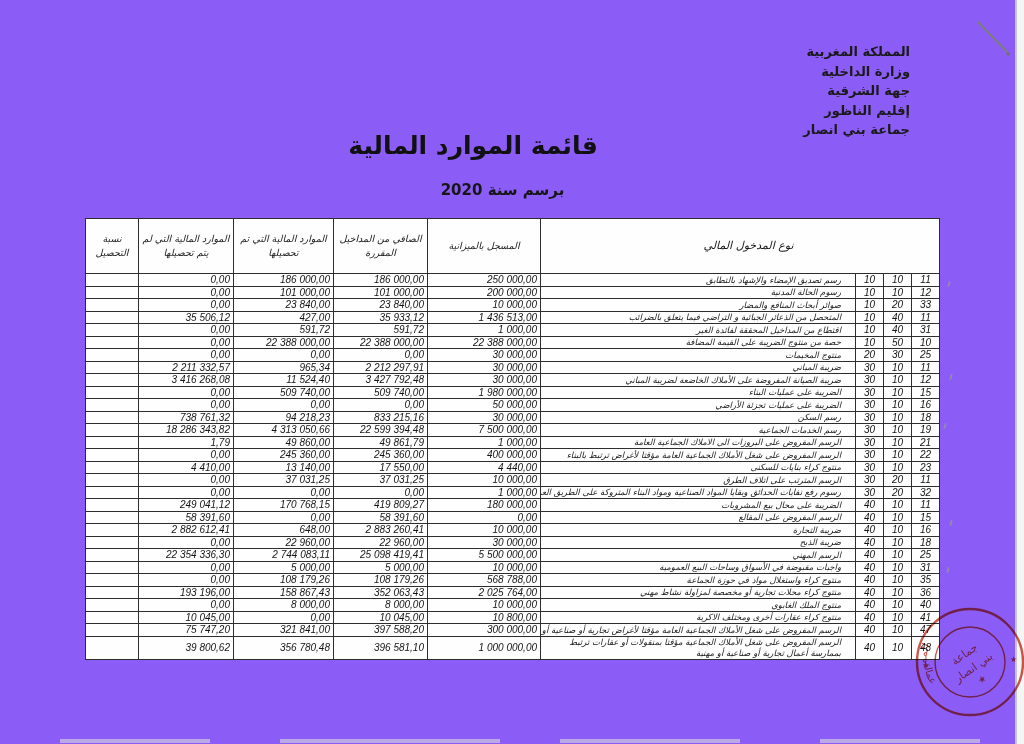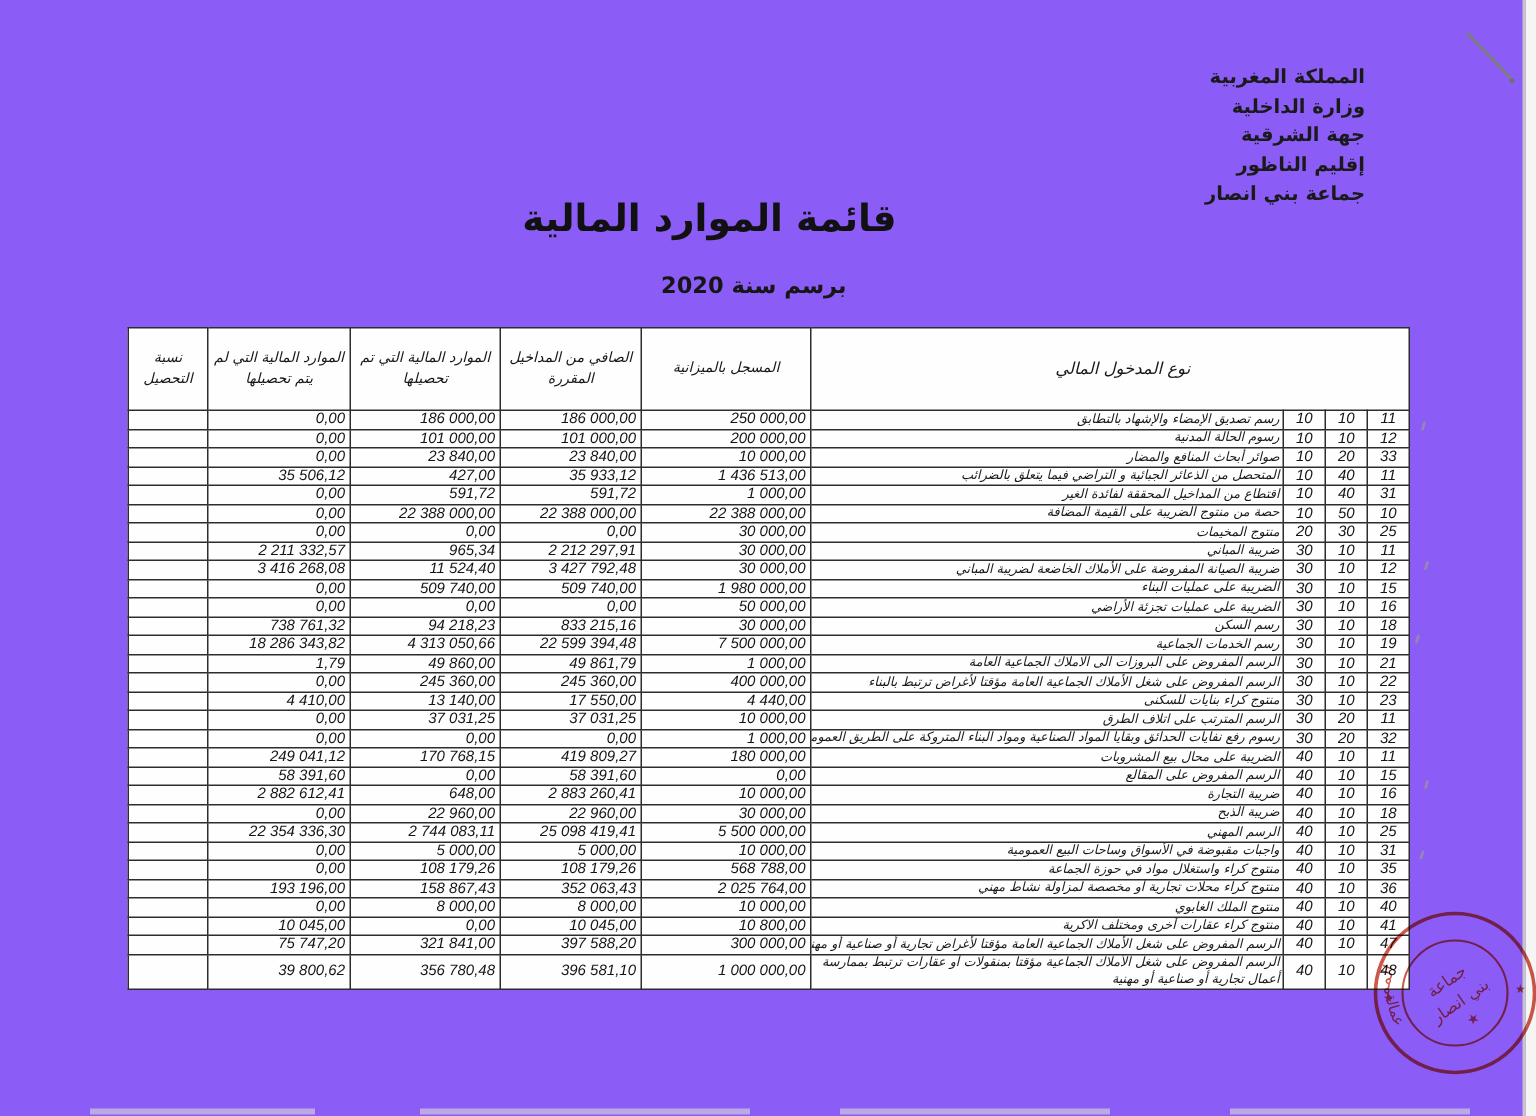--- a/index.html
+++ b/index.html
@@ -50,21 +50,21 @@
   }
   thead th.h-label { font-size:11px;padding-left:19px; }
   tbody td { height:12.5px; padding:0 3px; vertical-align:middle; }
   td.c-num {
     text-align:right; font-size:10px; color:#141414;
     font-family:"Liberation Sans","DejaVu Sans",sans-serif;
     white-space:nowrap; overflow:hidden;
   }
   td.c-label {
     direction:rtl; text-align:right; font-size:8.5px; color:#191919;
-    white-space:nowrap; overflow:hidden; padding:0 2px;
+    white-space:nowrap; overflow:hidden; padding:0 14px;
   }
   td.c-code {
     text-align:center; font-size:10px; color:#141414;
     font-family:"Liberation Sans","DejaVu Sans",sans-serif;
   }
   td.c-rate { font-size:9px; }
   tr.tall td { height:23px; }
   tr.tall td.c-label { white-space:normal; line-height:1.35; }
 
   

